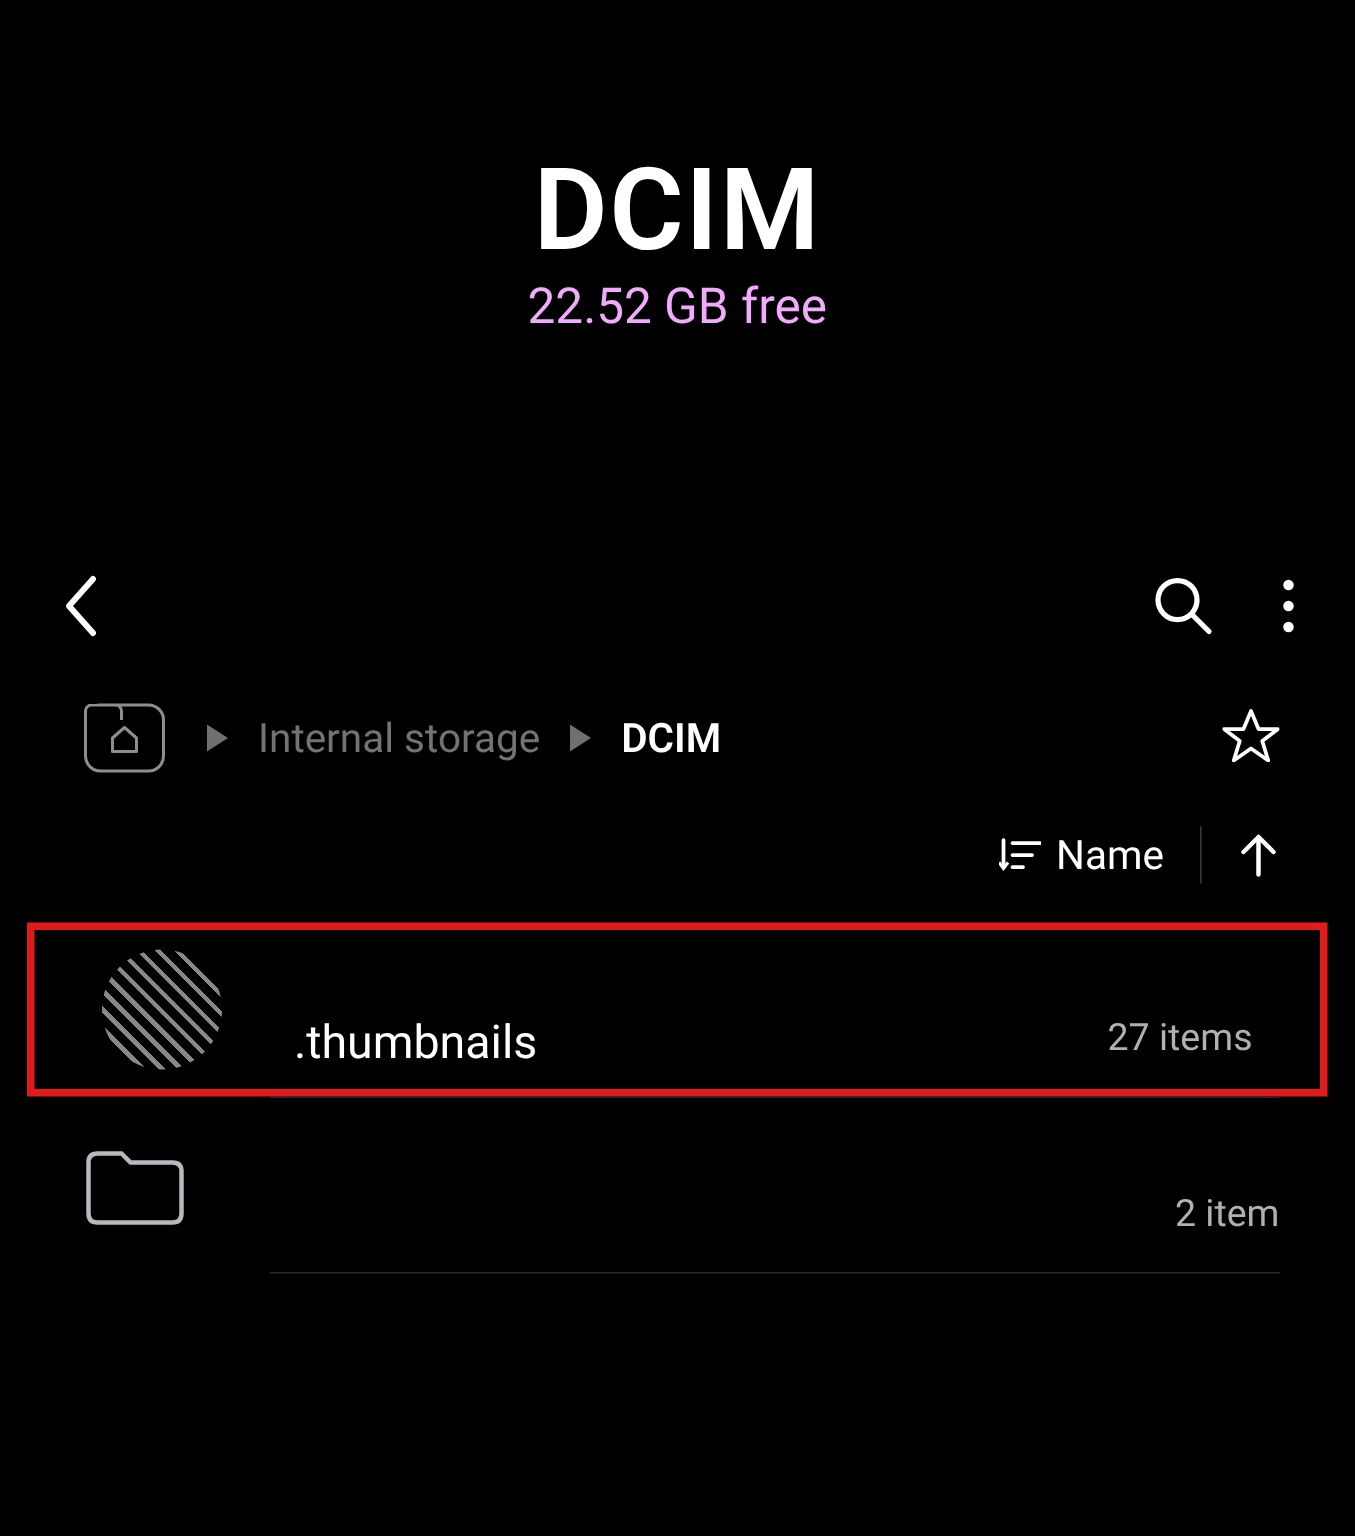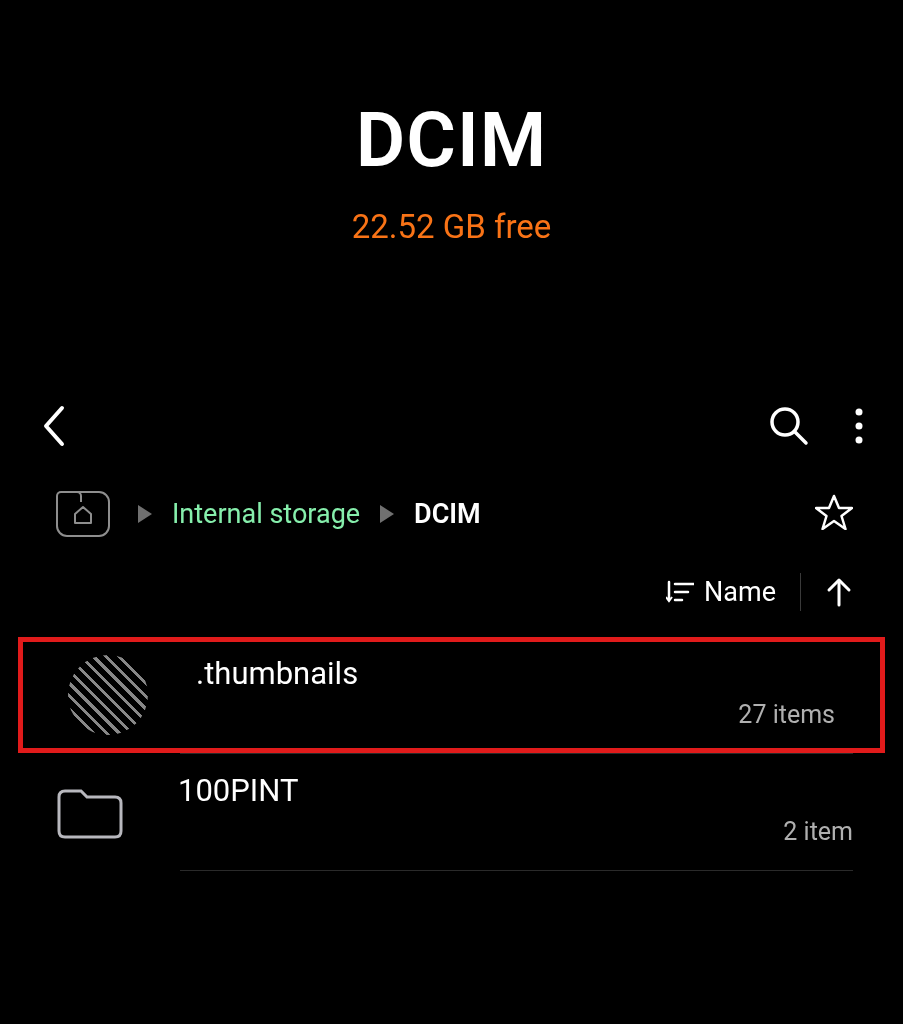--- a/index.html
+++ b/index.html
@@ -18,22 +18,21 @@
       padding-bottom: 145px;
     }
     .header-title {
       font-size: 76px;
       font-weight: 600;
       color: #ffffff;
       letter-spacing: 1px;
     }
     .header-subtitle {
       font-size: 33px;
-      color: #f97316;
-      margin-top: 22px;
+      color: #f0abfc;
       font-weight: 400;
     }
 
     .toolbar {
       display: flex;
       align-items: center;
       padding: 0 40px;
       height: 70px;
     }
     .toolbar-left { flex: 0 0 auto; }
@@ -85,21 +84,21 @@
       gap: 20px;
       font-size: 27px;
     }
     .breadcrumb-sep {
       width: 0;
       height: 0;
       border-top: 9px solid transparent;
       border-bottom: 9px solid transparent;
       border-left: 14px solid #707070;
     }
-    .breadcrumb-link { color: #86efac; cursor: pointer; }
+    .breadcrumb-link { color: #737373; cursor: pointer; }
     .breadcrumb-current { color: #ffffff; font-weight: 600; }
     .breadcrumb-star {
       margin-left: auto;
       cursor: pointer;
     }
 
     .sort-bar {
       display: flex;
       align-items: center;
       justify-content: flex-end;
@@ -112,21 +111,21 @@
       gap: 10px;
       cursor: pointer;
     }
     .sort-label { font-size: 27px; color: #ffffff; }
     .sort-divider { width: 1px; height: 38px; background: #3a3a3a; }
     .sort-arrow { cursor: pointer; }
 
     .file-list { }
     .file-row {
       display: flex;
-      align-items: flex-start;
+      align-items: flex-end;
       padding: 18px 50px 18px 50px;
       cursor: pointer;
       min-height: 110px;
     }
     .file-row.highlighted {
       border: 5px solid #e11b1b;
       padding: 13px 45px 13px 45px;
       margin: 0 18px;
     }
     .file-divider {
@@ -258,20 +257,19 @@
 
   <div class="file-divider"></div>
 
   <div class="file-row">
     <div class="file-icon">
       <svg class="folder-icon-svg" viewBox="0 0 70 58">
         <path d="M4 14 Q4 8 10 8 L26 8 L32 14 L60 14 Q66 14 66 20 L66 48 Q66 54 60 54 L10 54 Q4 54 4 48 Z" stroke="#b8b8be" stroke-width="3" fill="none"></path>
       </svg>
     </div>
     <div class="file-meta">
-      <div class="file-name">100PINT</div>
     </div>
     <div class="file-count">2 item</div>
   </div>
 
   <div class="file-divider"></div>
 
 </div>
 
 </body></html>

